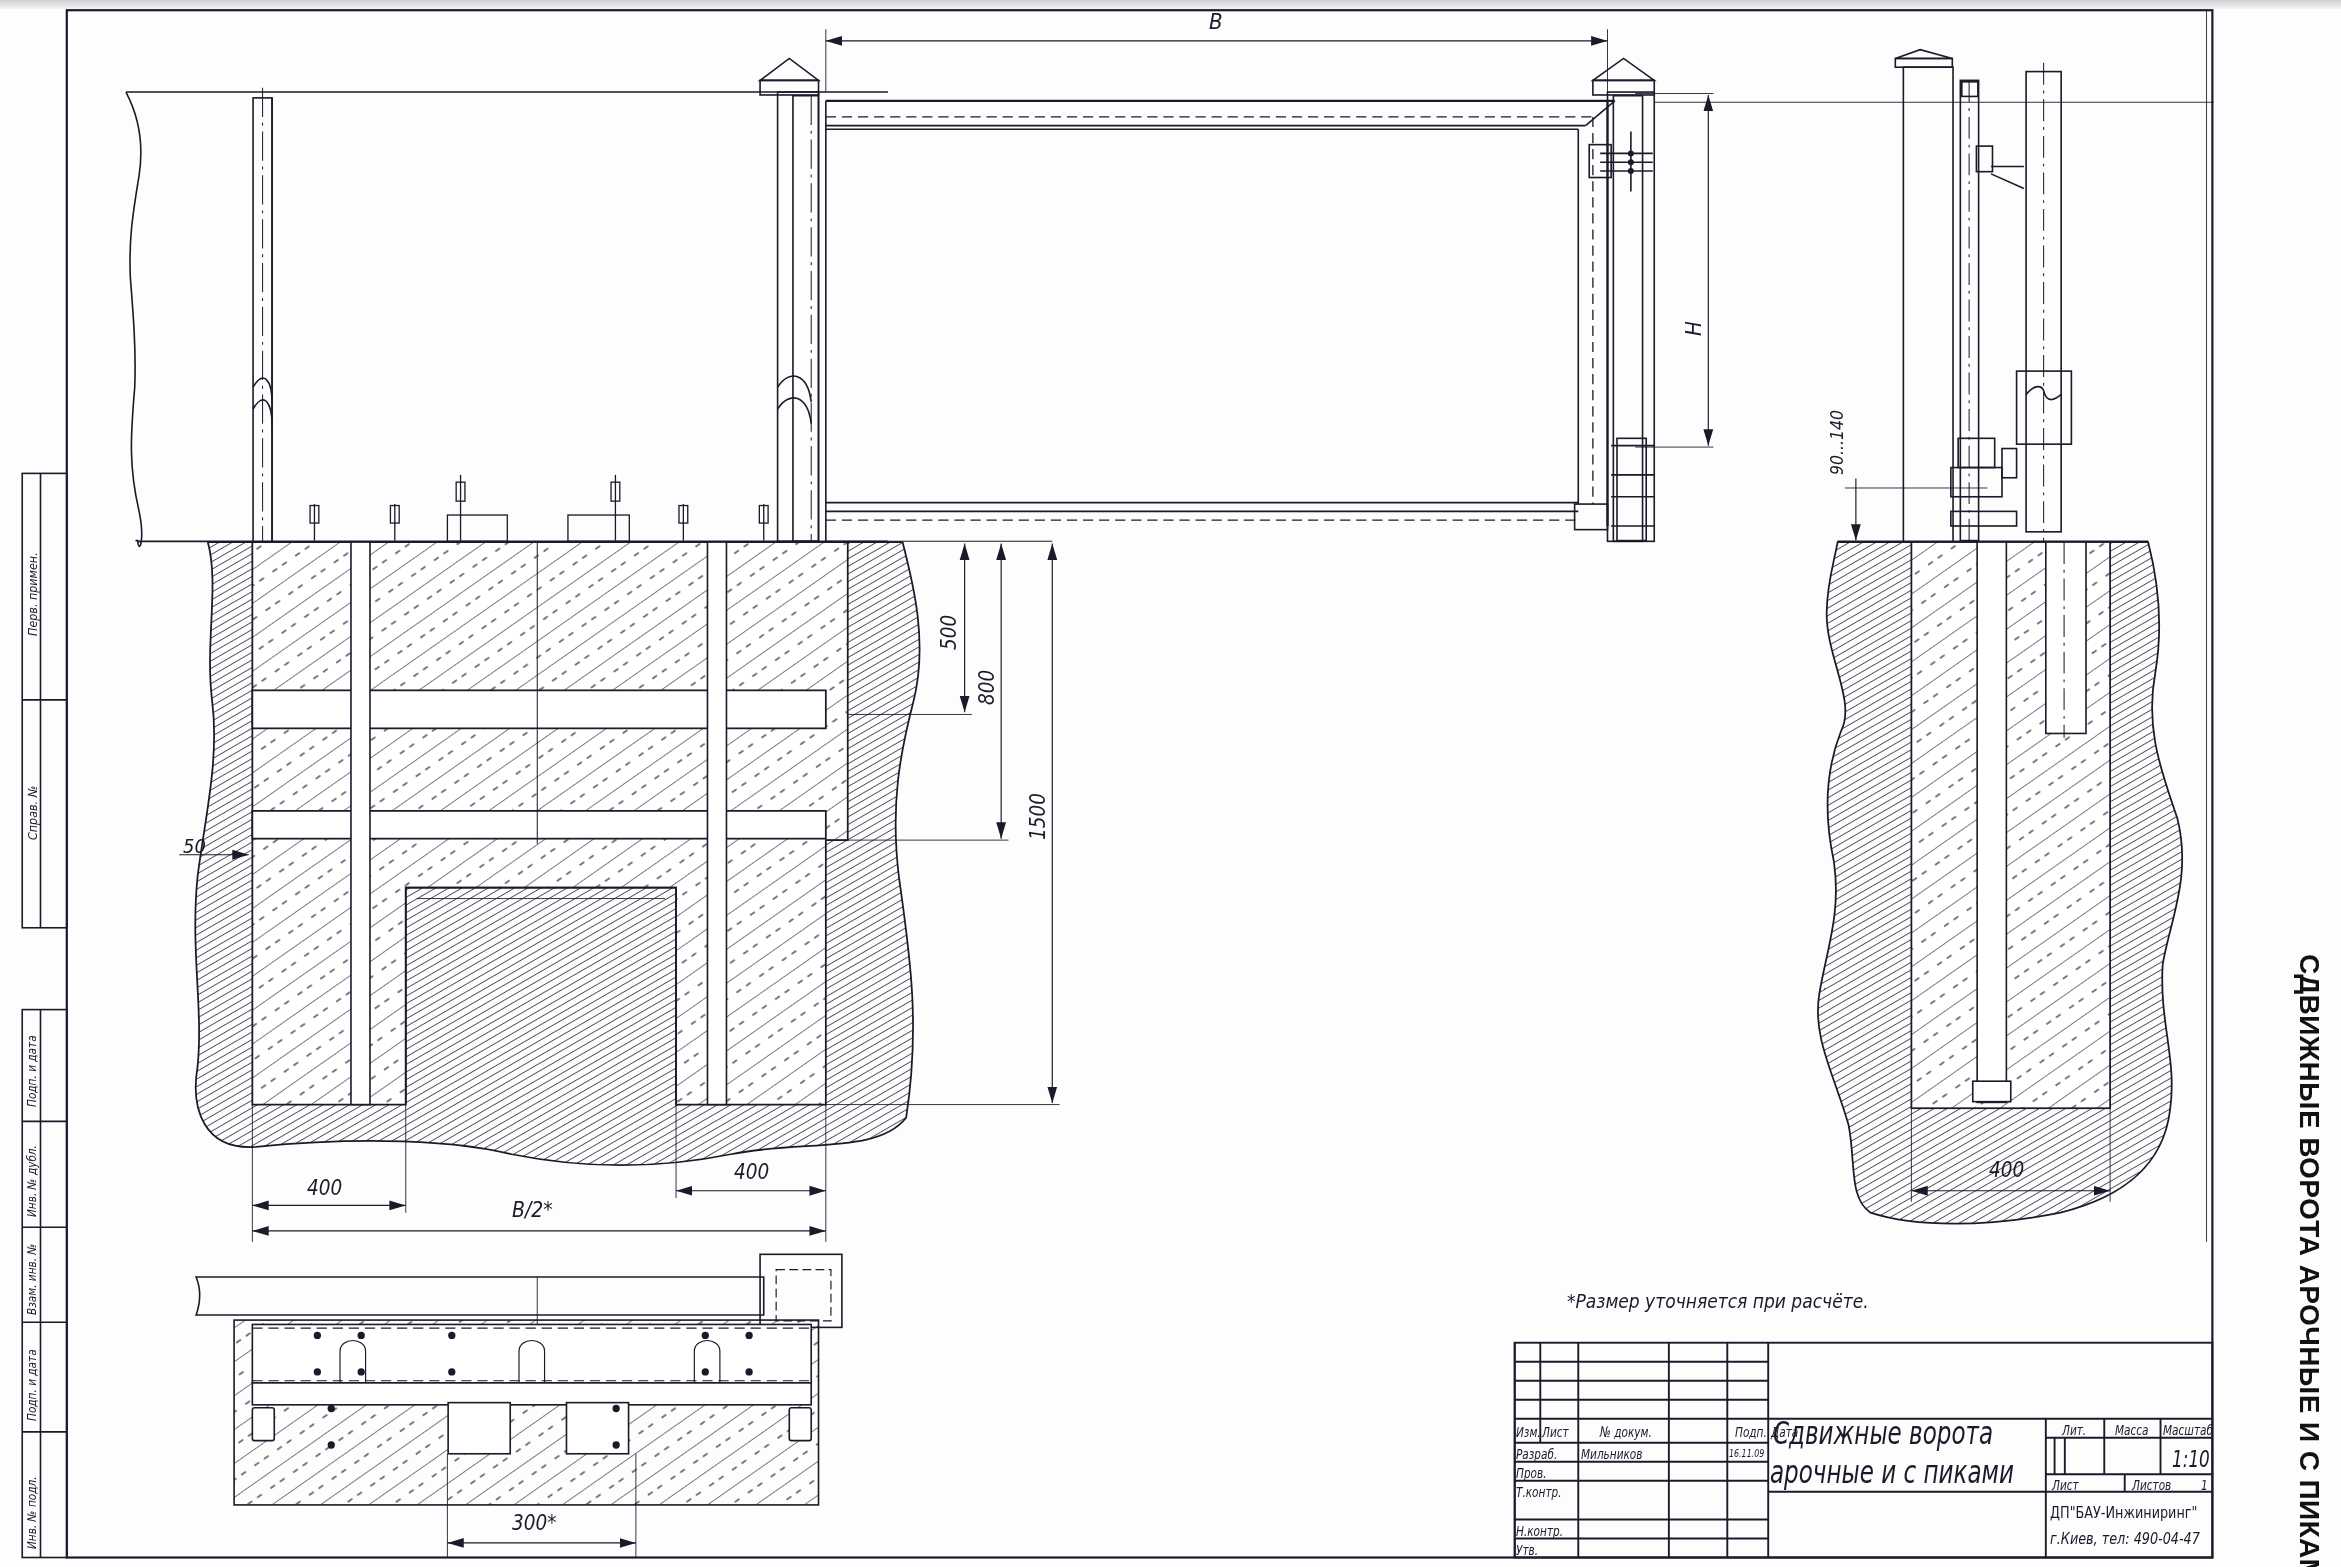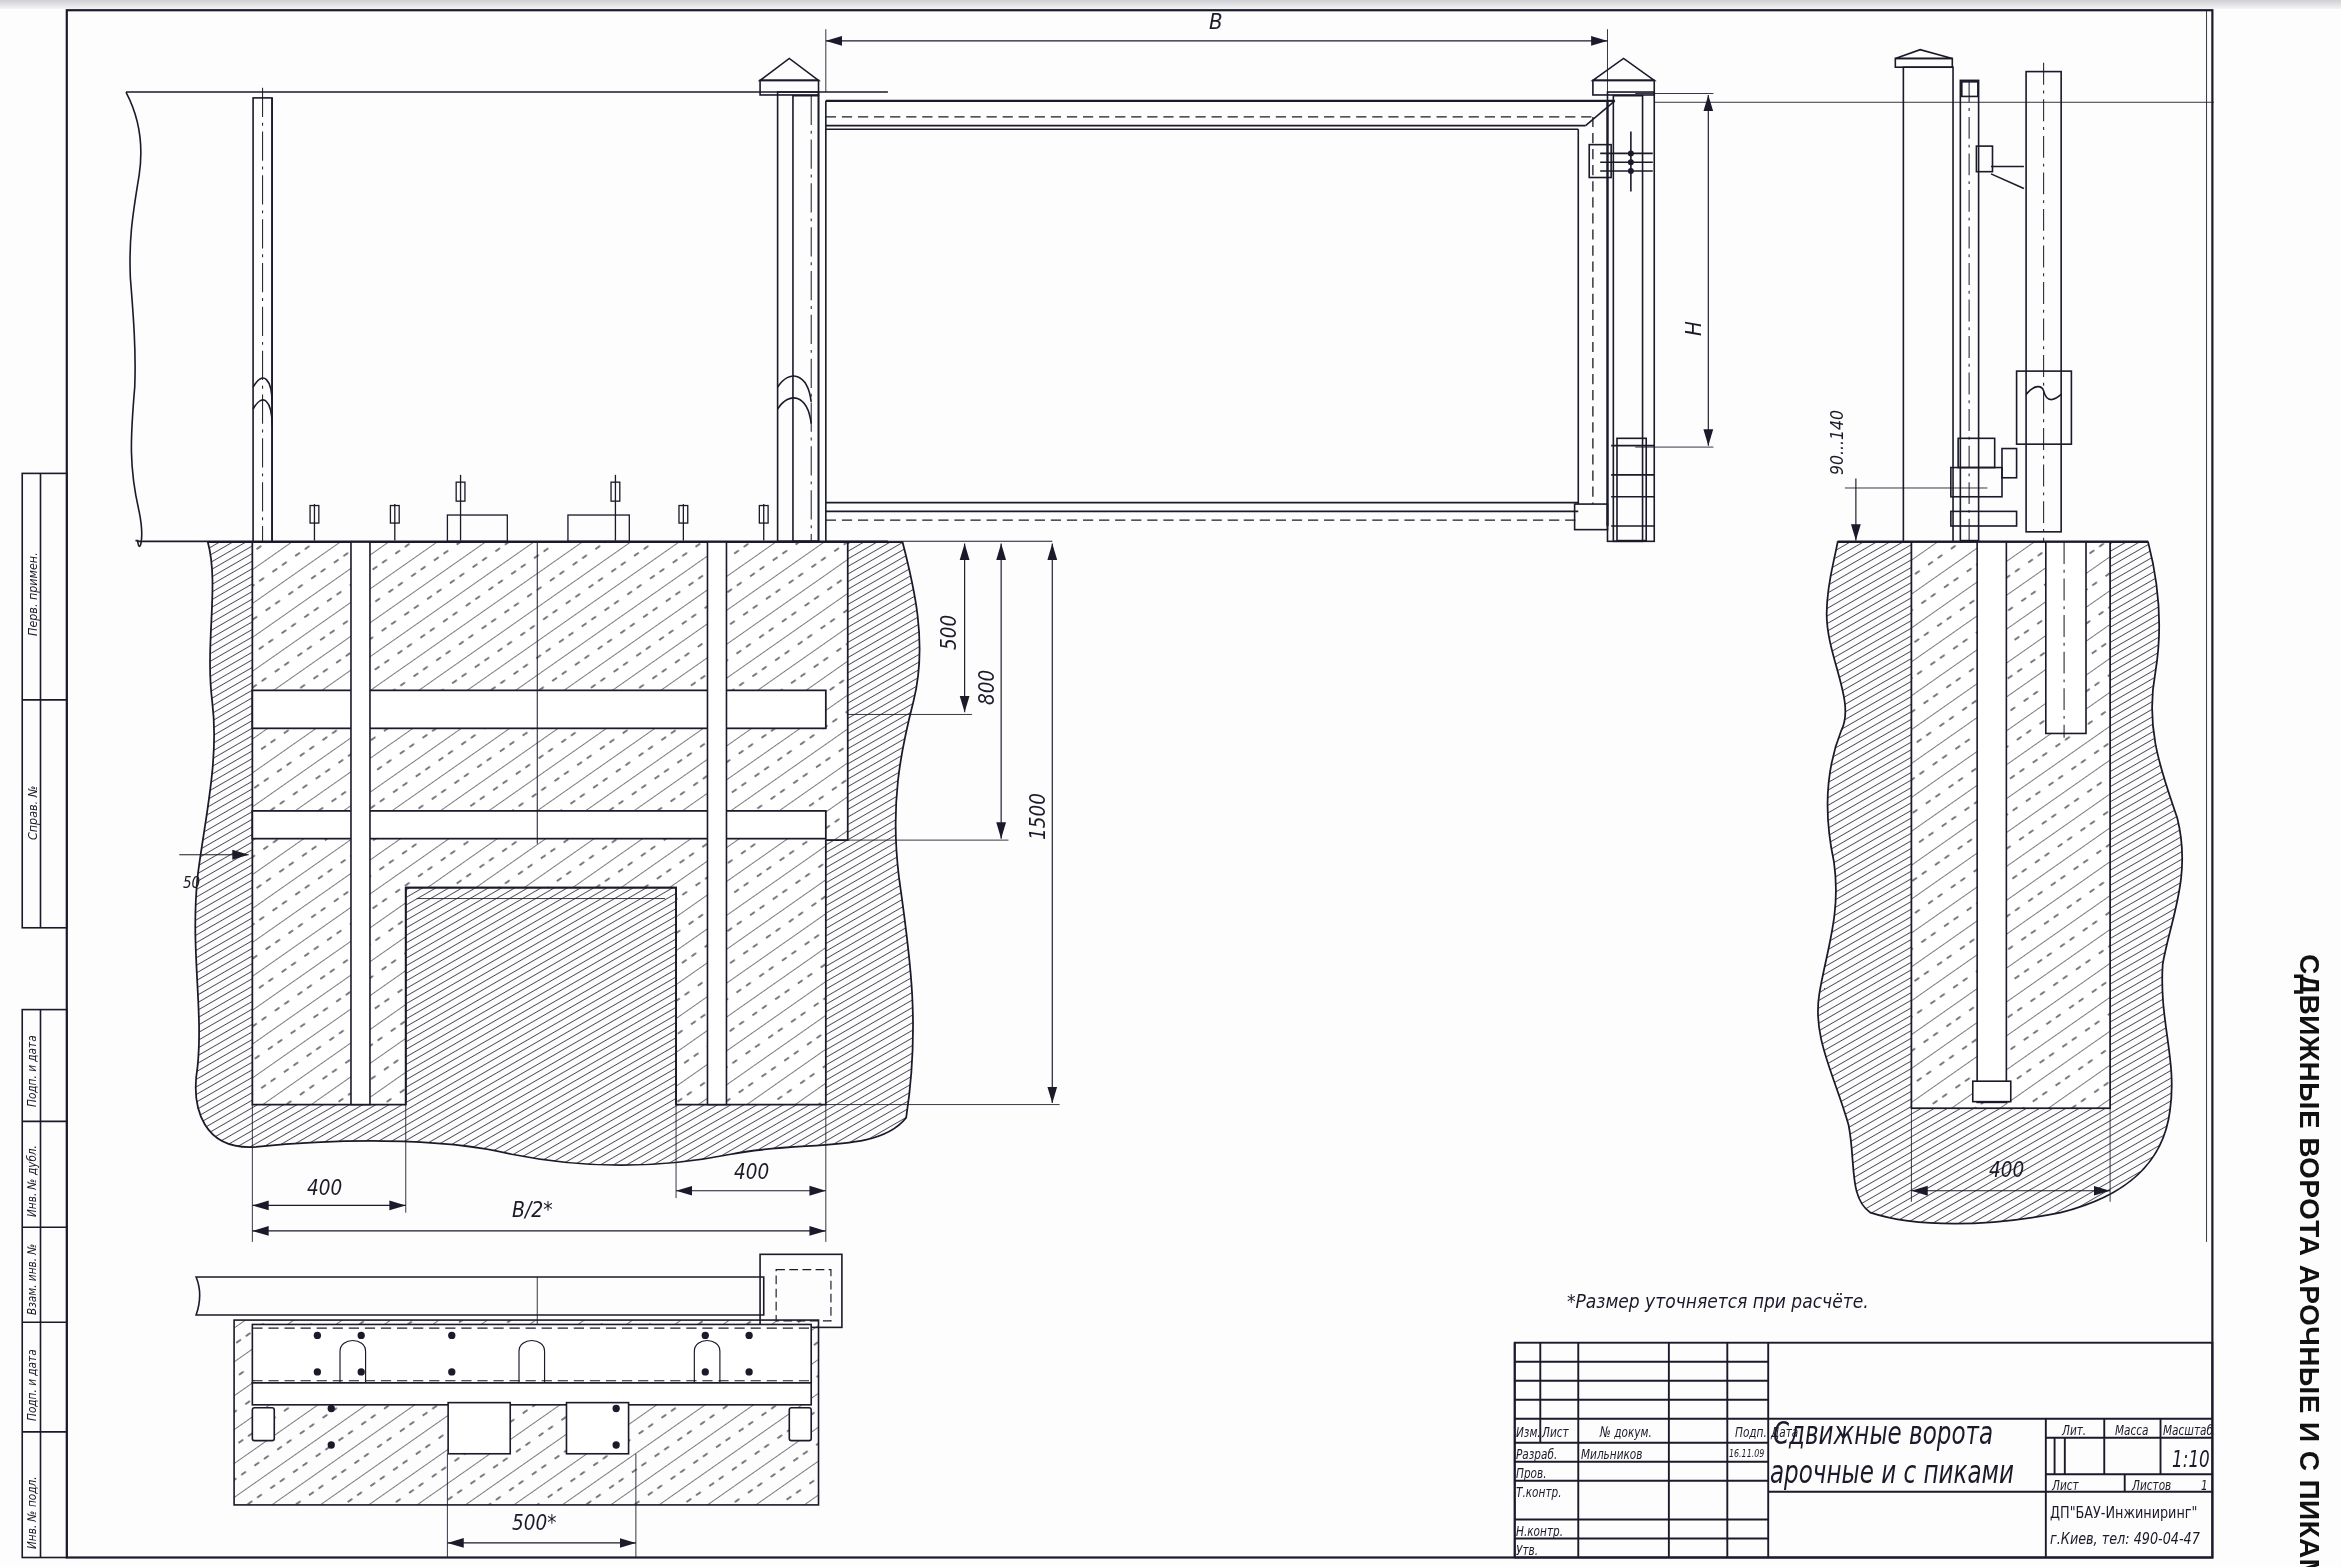--- a/index.html
+++ b/index.html
@@ -271,25 +271,25 @@
       <line x1="2826" y1="1968" x2="2826" y2="2018"></line>
       <line x1="2908" y1="2018" x2="2908" y2="2042"></line>
     </g>
   </svg>
 
   <div class="lbl" style="left:1209px; top:8.8px; font-size:22px;">B</div>
   <div class="lbl vert" style="left:1681px; top:336px; font-size:22px;">H</div>
   <div class="lbl vert" style="left:937px; top:650px; font-size:20.5px;">500</div>
   <div class="lbl vert" style="left:975px; top:705px; font-size:20.5px;">800</div>
   <div class="lbl vert" style="left:1026px; top:840px; font-size:20.5px;">1500</div>
-  <div class="lbl" style="left:183px; top:874px; font-size:15px;">50</div>
+  <div class="lbl" style="left:183px; top:834px; font-size:20px;">50</div>
   <div class="lbl" style="left:307px; top:1176px; font-size:20.5px;">400</div>
   <div class="lbl" style="left:734px; top:1160px; font-size:20.5px;">400</div>
   <div class="lbl" style="left:512px; top:1198px; font-size:21px;">B/2*</div>
-  <div class="lbl" style="left:512px; top:1511px; font-size:20.5px;">500*</div>
+  <div class="lbl" style="left:512px; top:1511px; font-size:20.5px;">300*</div>
   <div class="lbl" style="left:1989px; top:1158px; font-size:20.5px;">400</div>
   <div class="lbl vert" style="left:1827px; top:475px; font-size:17.5px;">90...140</div>
 
   <div class="lbl" style="left:1535px; top:1290px; font-size:19px;margin-left:32px;">*Размер уточняется при расчёте.</div>
 
   <div class="side-title">СДВИЖНЫЕ ВОРОТА АРОЧНЫЕ И С ПИКАМИ</div>
 
   <div class="lbl vert" style="left:25px; top:636px; font-size:12.4px;">Перв. примен.</div>
   <div class="lbl vert" style="left:25px; top:840px; font-size:12.4px;">Справ. №</div>
   <div class="lbl vert" style="left:25px; top:1107px; font-size:11.7px;">Подп. и дата</div>

